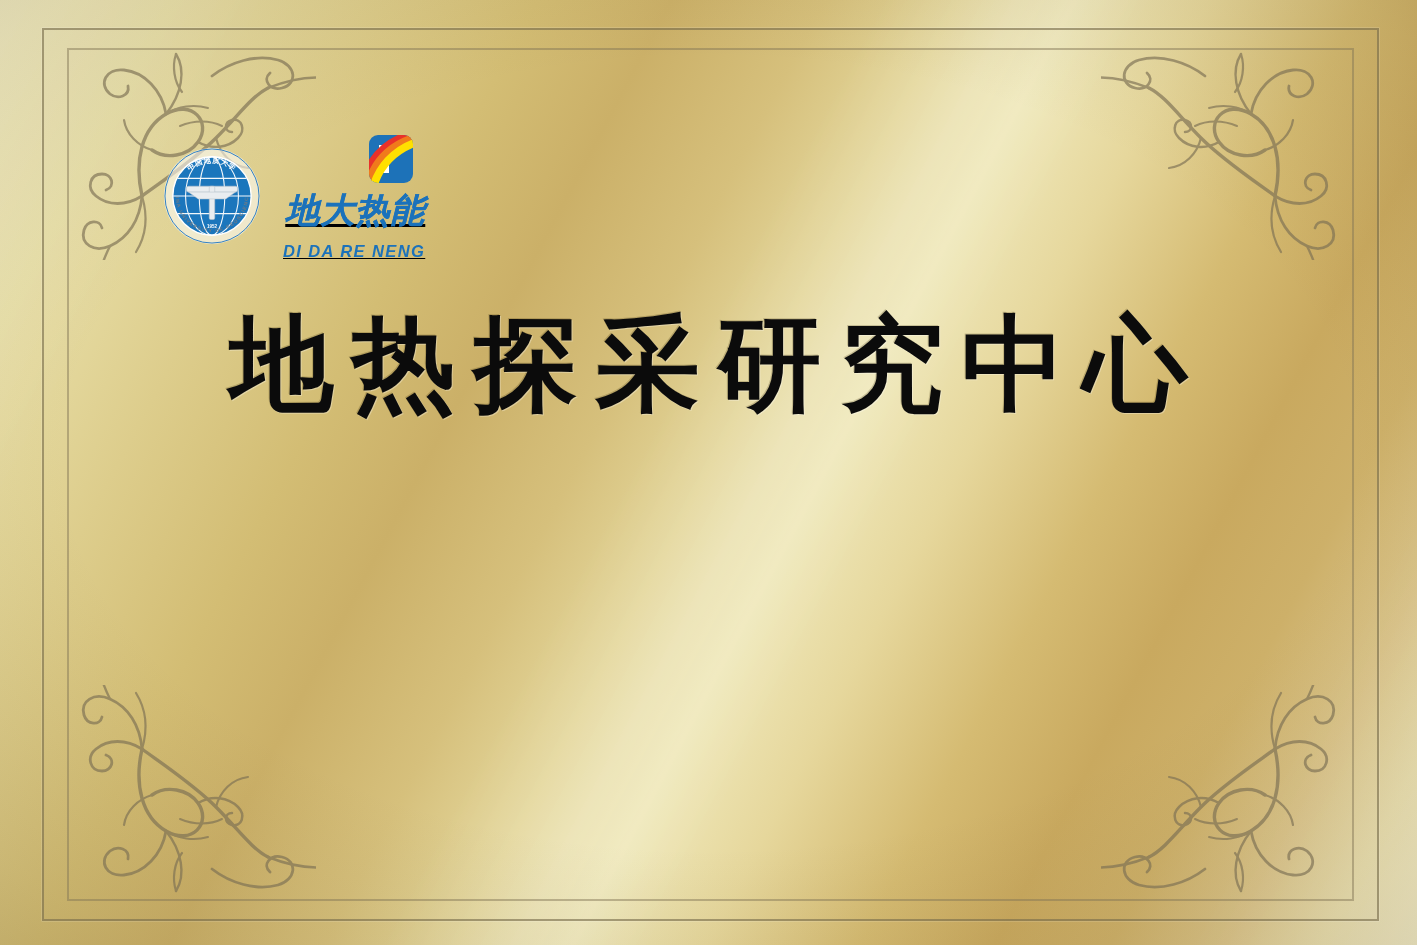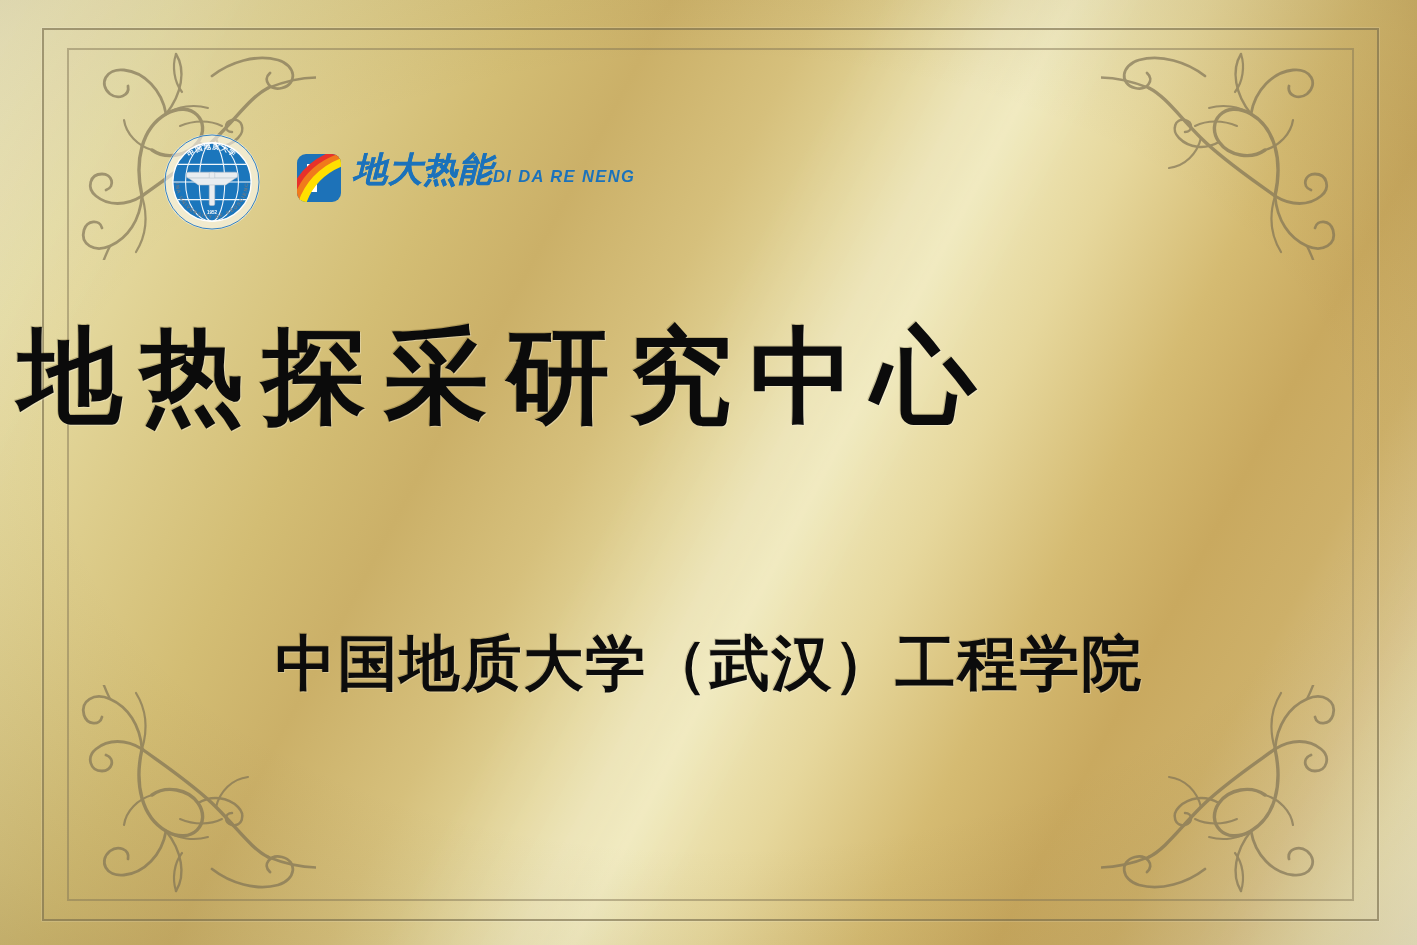--- a/index.html
+++ b/index.html
@@ -90,21 +90,21 @@
   
   #logo-row {
     position: absolute;
     left: 163px;
     top: 133px;
     display: flex;
     align-items: center;
     gap: 22px;
   }
   #cug-seal { width: 98px; height: 98px; display:block; }
-  #ddrn-logo { display: flex; flex-direction: row; align-items: flex-start; }
+  #ddrn-logo { display: flex; flex-direction: column; align-items: flex-end; text-decoration: underline; }
   #ddrn-mark { width: 70px; height: 58px; display:block; margin-bottom: 2px; }
   #ddrn-cn {
     font-family: "DejaVu Sans", "Liberation Sans", sans-serif;
     font-weight: 700;
     font-style: italic;
     font-size: 34px;
     letter-spacing: 1px;
     color: #1b72bb;
     line-height: 1;
     -webkit-text-stroke: 0.4px #1b72bb;
@@ -117,21 +117,22 @@
     letter-spacing: 1.4px;
     color: #1b72bb;
     line-height: 1;
     margin-top: 16px;
   }
 
   
   #title {
     position: absolute;
     left: 0; right: 0;
-    top: 320px;
+    top: 308px;
+    text-align: center;
     font-family: "DejaVu Sans", "Liberation Sans", sans-serif;
     font-weight: 700;
     font-size: 104px;
     line-height: 1.08;
     letter-spacing: 18px;
     text-indent: 18px;
     color: #0b0b0b;
     text-shadow: 1px 1px 0 rgba(255,255,255,0.30), -1px -1px 0 rgba(60,45,10,0.22);
   }
   .subline {
@@ -316,15 +317,14 @@
         </g>
       </svg>
       <div id="ddrn-cn">地大热能</div>
       <div id="ddrn-en">DI DA RE NENG</div>
     </div>
 
   </div>
 
   <div id="title">地热探采研究中心</div>
 
-  <div class="subline" id="subtitle-1">中国地质大学（武汉）工程学院</div>
 
 </div>
 
 </body></html>

